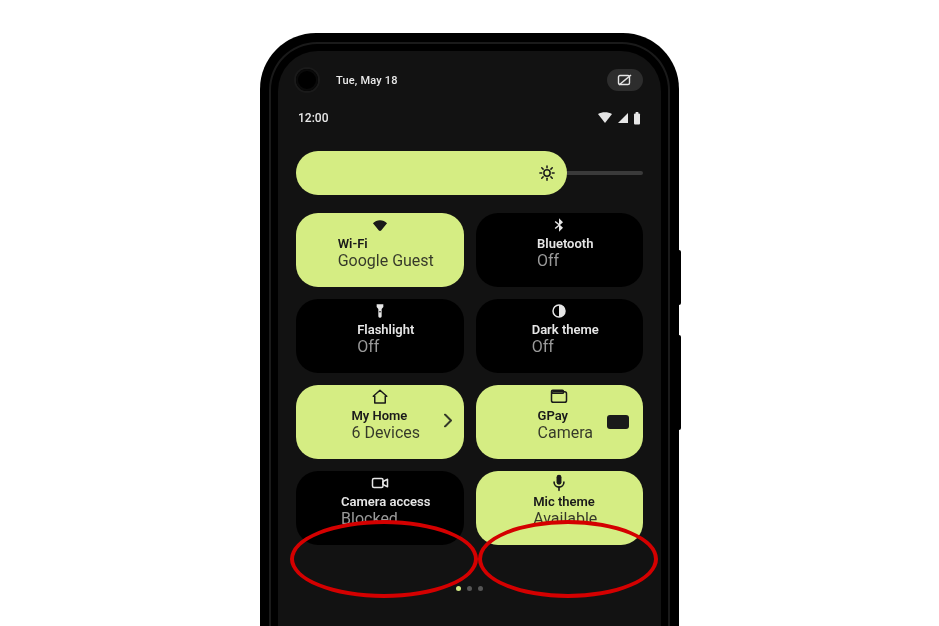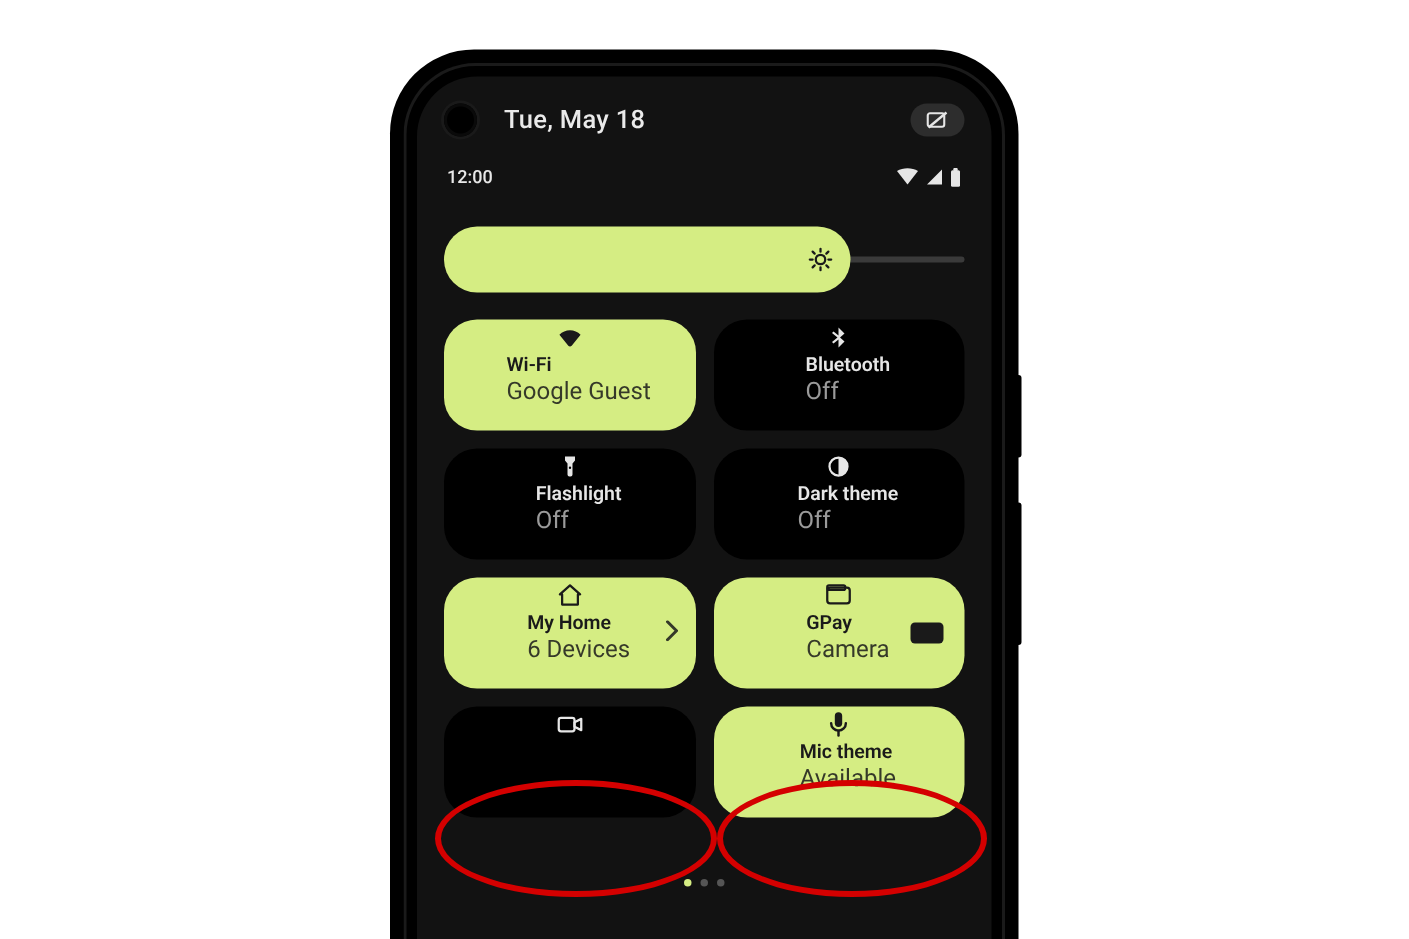--- a/index.html
+++ b/index.html
@@ -69,21 +69,21 @@
 
   
   .status-row1 {
     position: absolute;
     top: 18px;
     left: 58px;
     right: 18px;
     display: flex;
     align-items: center;
     justify-content: space-between;
-    font-size: 17px;
+    font-size: 11px;
     font-weight: 500;
     letter-spacing: 0.2px;
   }
   .status-row1 .date { color: #eaeaea; }
   .screenshot-pill {
     width: 36px;
     height: 22px;
     border-radius: 12px;
     background: #2d2d2d;
     display: flex;
@@ -372,20 +372,24 @@
           <span class="card-chip"></span>
         </div>
 
         <div class="tile off">
           <span class="icon">
             <svg width="18" height="14" viewBox="0 0 24 18">
                 <rect x="2" y="3" width="14" height="12" rx="2" fill="none" stroke="#e6e6e6" stroke-width="2"></rect>
                 <path d="M16 7l6-3v10l-6-3z" fill="none" stroke="#e6e6e6" stroke-width="2" stroke-linejoin="round"></path>
               </svg>
           </span>
+          <div class="labels">
+            <span class="title">Camera access</span>
+            <span class="sub">Blocked</span>
+          </div>
         </div>
 
         <div class="tile on">
           <span class="icon">
             <svg width="14" height="18" viewBox="0 0 16 22">
                 <rect x="5" y="1" width="6" height="12" rx="3" fill="#1a1a1a"></rect>
                 <path d="M2 10a6 6 0 0 0 12 0" fill="none" stroke="#1a1a1a" stroke-width="2" stroke-linecap="round"></path>
                 <line x1="8" y1="16" x2="8" y2="20" stroke="#1a1a1a" stroke-width="2" stroke-linecap="round"></line>
               </svg>
           </span>

